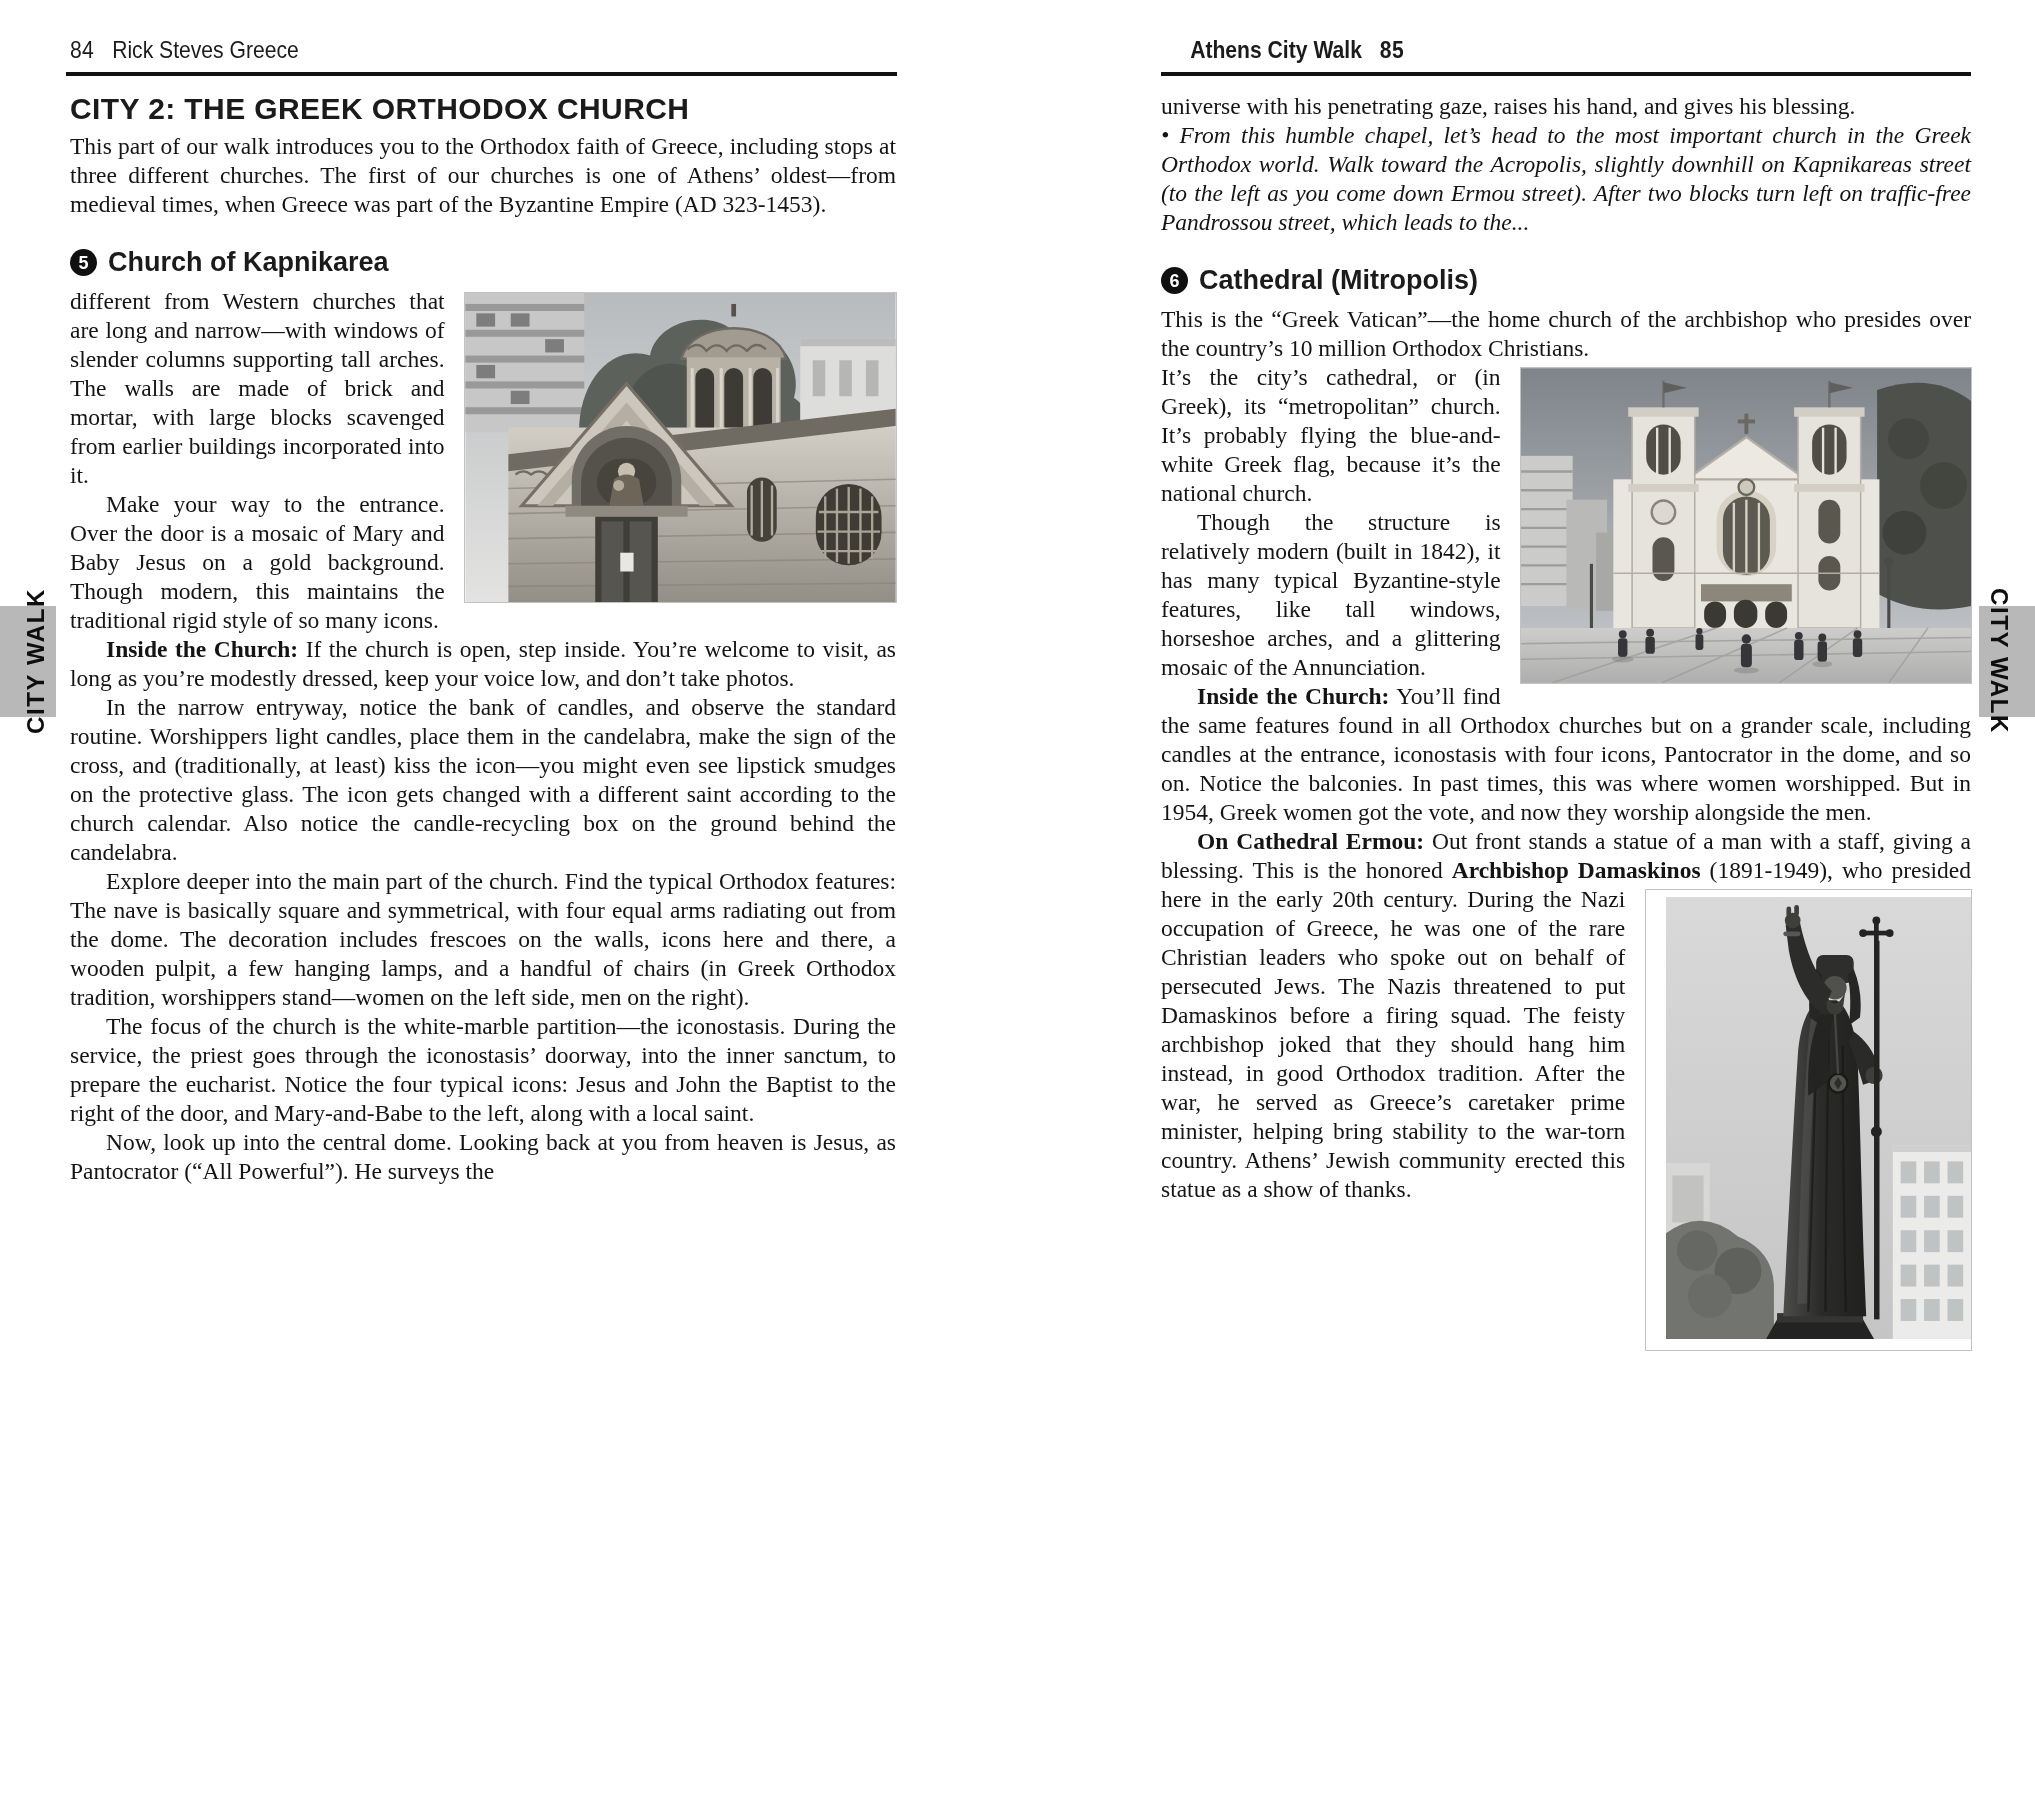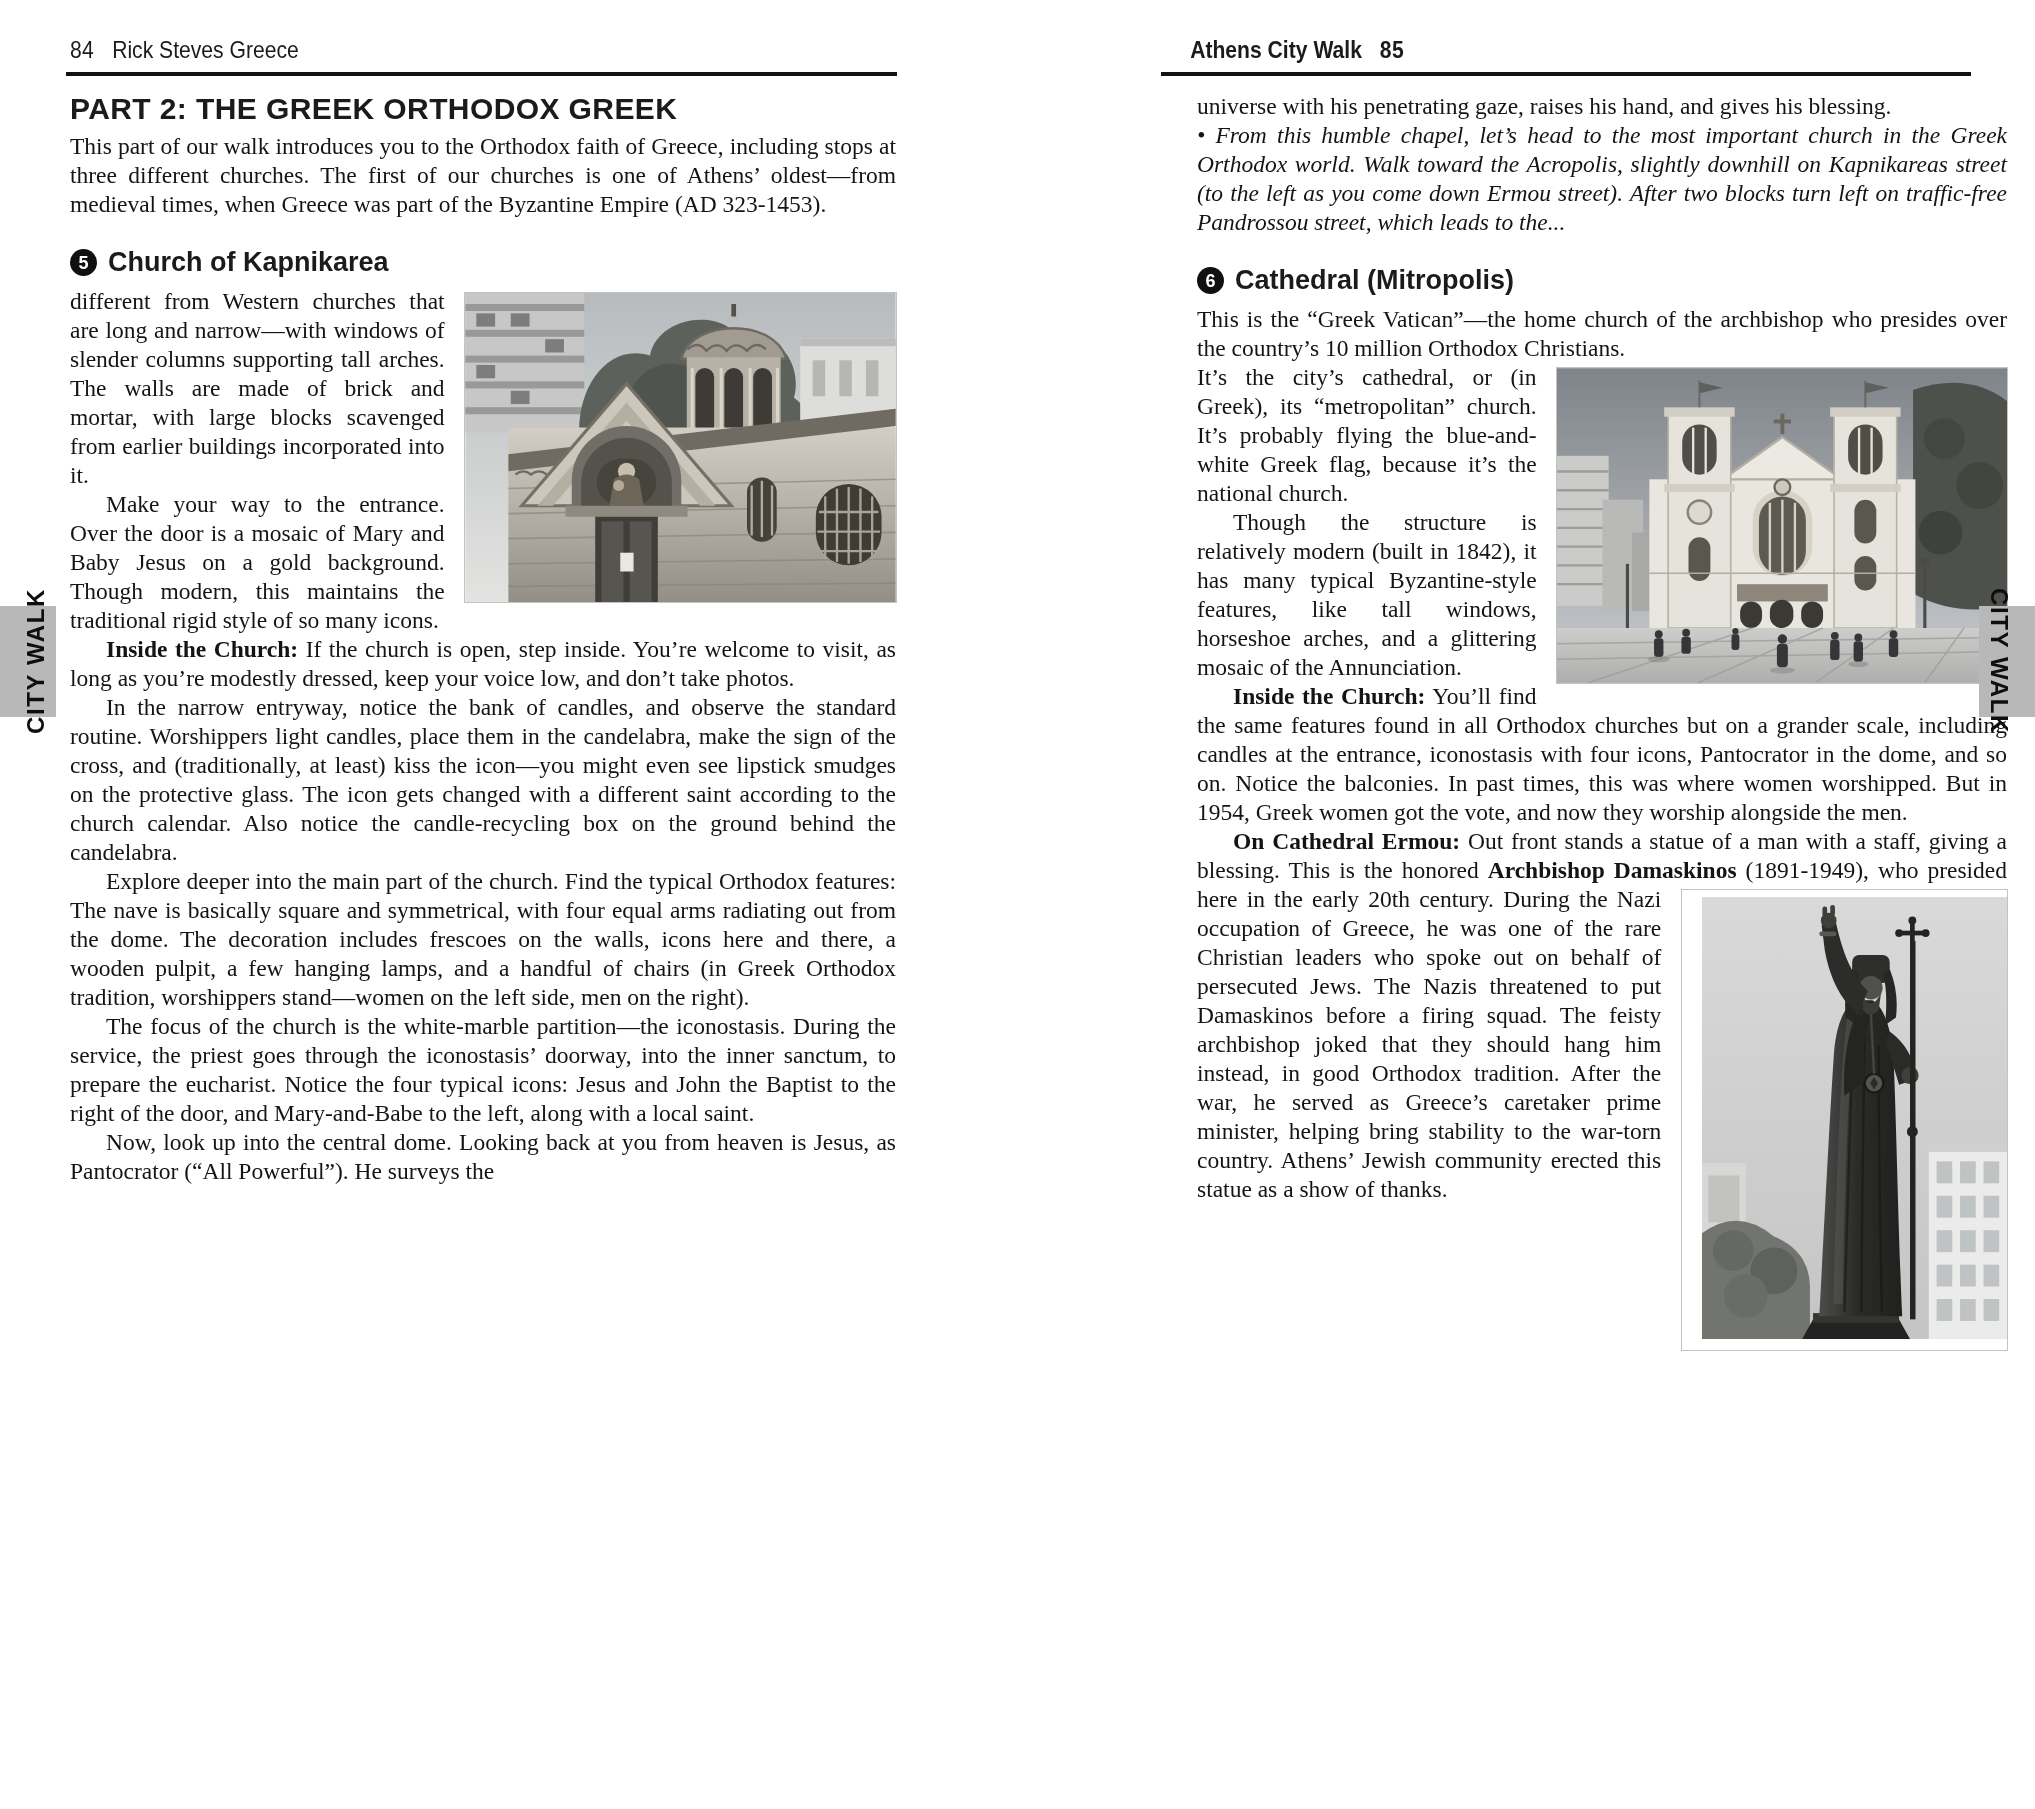--- a/index.html
+++ b/index.html
@@ -29,21 +29,21 @@
   }
   #rule-left{left:66px;width:831px;}
   #rule-right{left:1161px;width:810px;}
   
   .col{
     position:absolute;top:92px;
     text-align:justify;
     font-size:23.5px;line-height:29px;
   }
   #col-left{left:70px;width:826px;}
-  #col-right{left:1161px;width:810px;margin-left:36px;}
+  #col-right{left:1161px;width:810px;}
   .col p{margin:0;}
   .ind{text-indent:36px;}
   .runin{font-weight:700;}
   .note{font-style:italic;}
   h1.part{
     font-family:"Liberation Sans", sans-serif;
     font-size:30px;line-height:34px;font-weight:700;
     letter-spacing:0.4px;color:#1b1b1b;
     margin:0 0 6.3px 0;text-align:left;
   }
@@ -89,21 +89,21 @@
 <body>
 
 <div id="spread">
 
   <div class="runhead" id="runhead-left"><span class="pagenum">84</span><span>Rick Steves Greece</span></div>
   <div class="runhead" id="runhead-right"><span class="inner"><span>Athens City Walk</span><span class="pagenum">85</span></span></div>
   <div class="rule" id="rule-left"></div>
   <div class="rule" id="rule-right"></div>
 
   <div class="col" id="col-left">
-    <h1 class="part">PART 2: THE GREEK ORTHODOX GREEK</h1>
+    <h1 class="part">CITY 2: THE GREEK ORTHODOX CHURCH</h1>
     <p>This part of our walk introduces you to the Orthodox faith of Greece, including stops at three different churches. The first of our churches is one of Athens’ oldest—from medieval times, when Greece was part of the Byzantine Empire (AD 323-1453).</p>
 
     <h2 class="stop">
       <span class="circnum">5</span>
       <span>Church of Kapnikarea</span>
     </h2>
     <p><span class="photo-float">
           <svg id="church-photo" viewBox="0 0 550 395" xmlns="http://www.w3.org/2000/svg">
         <defs>
           <linearGradient id="csky" x1="0" y1="0" x2="0" y2="1">

